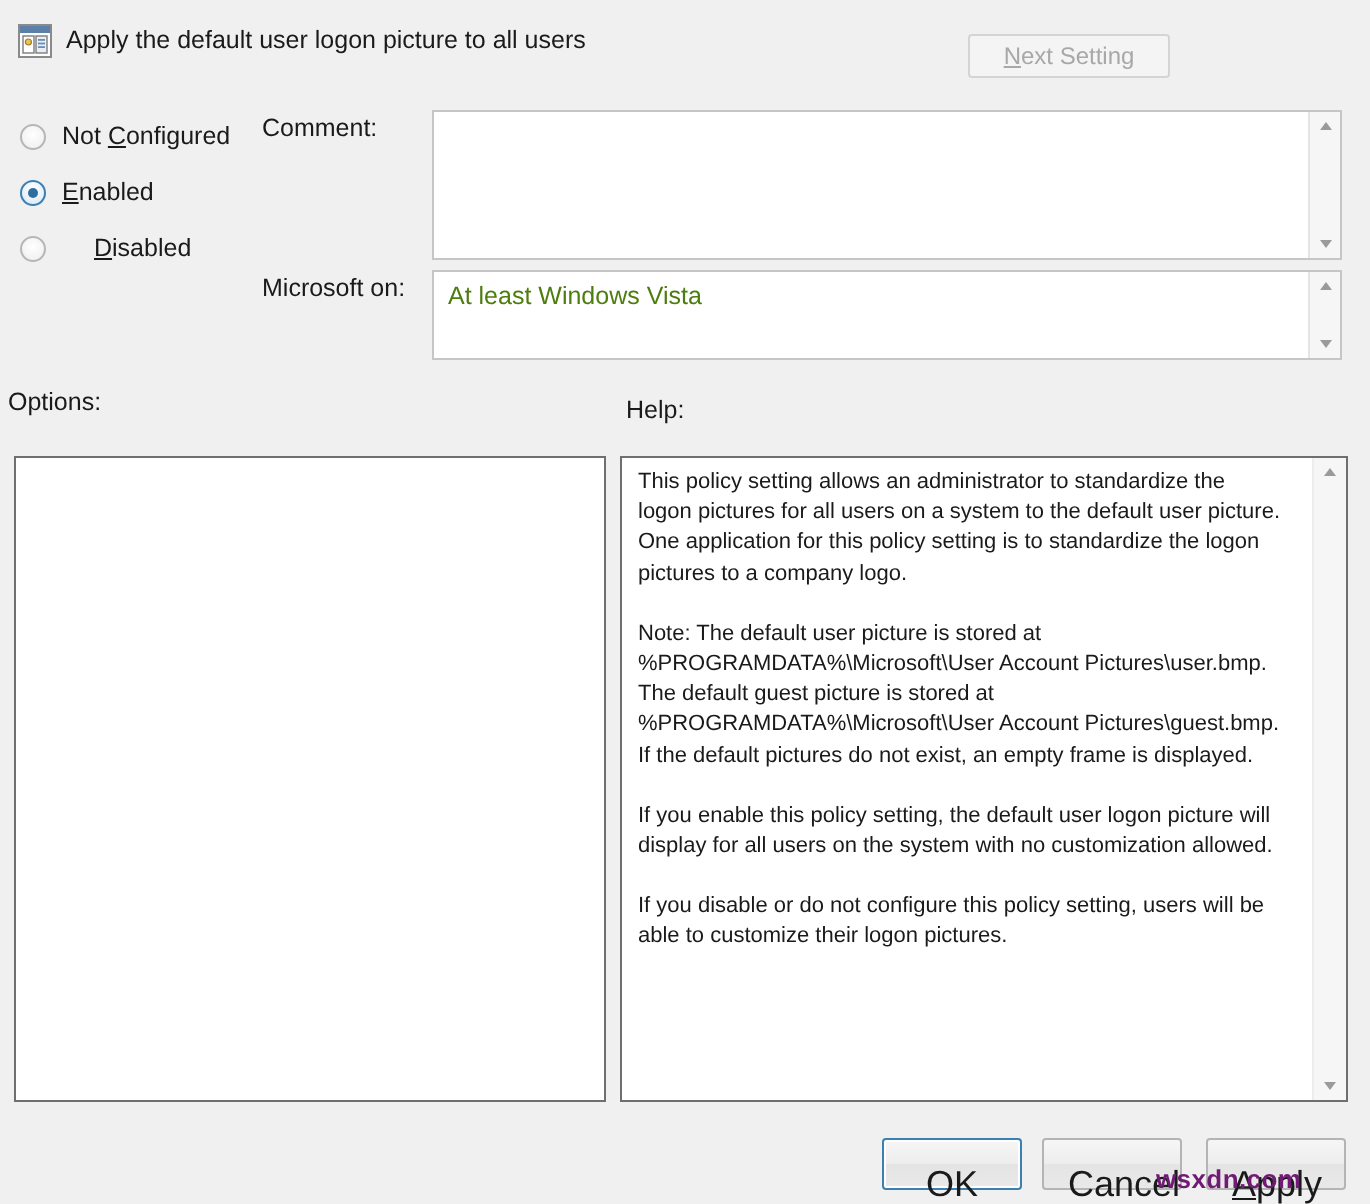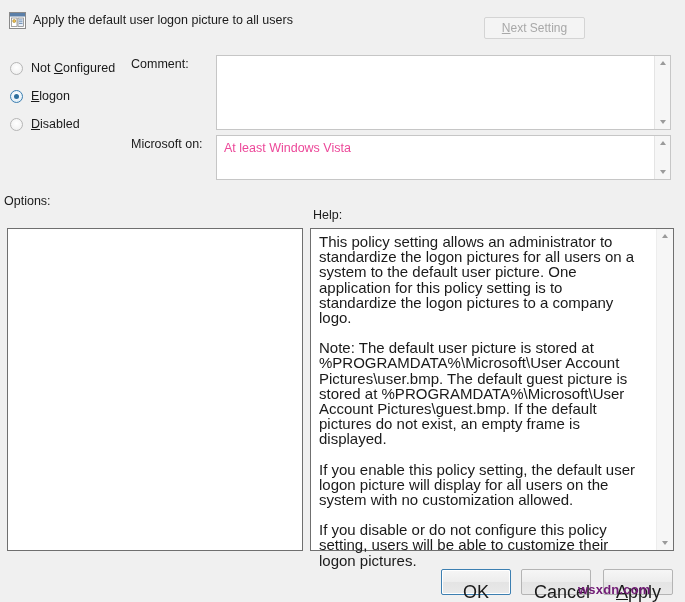--- a/index.html
+++ b/index.html
@@ -67,21 +67,21 @@
   
   .radio-row {
     position: absolute;
     left: 10px;
     height: 18px;
     display: flex;
     align-items: center;
   }
   #radio-not-configured { top: 59px; }
   #radio-enabled        { top: 87px; }
-  #radio-disabled       { top: 115px; }
+  #radio-disabled       { top: 115px; gap: 16px; }
   .radio-mark {
     width: 13px; height: 13px;
     border-radius: 50%;
     box-sizing: border-box;
     background: radial-gradient(circle at 50% 40%, #ffffff 0%, #f2f2f2 70%);
     border: 1px solid #b6b6b6;
     display: inline-block;
     position: relative;
     flex: none;
   }
@@ -108,21 +108,21 @@
   
   .field-label {
     position: absolute;
     font-size: 12.5px;
     color: #1a1a1a;
     white-space: nowrap;
   }
   #comment-label      { left: 131px; top: 57px; }
   #supported-label    { left: 131px; top: 137px; }
   #options-label      { left: 4px;  top: 194px; }
-  #help-label         { left: 313px; top: 208px; }
+  #help-label         { left: 313px; top: 198px; }
 
   
   .textbox {
     position: absolute;
     background: #ffffff;
     border: 1px solid #c6c6c6;
     box-sizing: border-box;
   }
   #comment-input {
     left: 216px; top: 55px;
@@ -130,21 +130,21 @@
   }
   #supported-on-input {
     left: 216px; top: 135px;
     width: 455px; height: 45px;
   }
   .textbox-text {
     position: absolute;
     left: 7px; top: 5px;
     right: 34px;
     font-size: 12.5px;
-    color: #ec4899;
+    color: #4d7c0f;
     line-height: 15px;
   }
 
   
   .sbar {
     position: absolute;
     top: 0; right: 0;
     width: 16px;
     height: 100%;
     background: #f6f6f6;
@@ -186,21 +186,21 @@
     width: 296px; height: 323px;
   }
   #help-panel {
     left: 310px; top: 228px;
     width: 364px; height: 323px;
   }
   .help-text {
     position: absolute;
     left: 8px; top: 5px;
     width: 322px;
-    font-size: 15px;
+    font-size: 11px;
     line-height: 15.2px;
     color: #1a1a1a;
   }
   .help-text p {
     margin: 0 0 15px 0;
   }
   .help-text p:last-child { margin-bottom: 0; }
 
   .sbar-tall {
     position: absolute;
@@ -276,21 +276,21 @@
     <button class="nav-btn" id="next-setting-button"><u>N</u><span>ext Setting</span></button>
   </div>
 
   <div class="radio-row" id="radio-not-configured">
     <span class="radio-mark"></span>
     <span class="radio-label"><span>Not </span><u>C</u><span>onfigured</span></span>
   </div>
 
   <div class="radio-row" id="radio-enabled">
     <span class="radio-mark checked"></span>
-    <span class="radio-label"><span></span><u>E</u><span>logon</span></span>
+    <span class="radio-label"><span></span><u>E</u><span>nabled</span></span>
   </div>
 
   <div class="radio-row" id="radio-disabled">
     <span class="radio-mark"></span>
     <span class="radio-label"><span></span><u>D</u><span>isabled</span></span>
   </div>
 
   <div class="field-label" id="comment-label">Comment:</div>
 
   <div class="textbox" id="comment-input">

